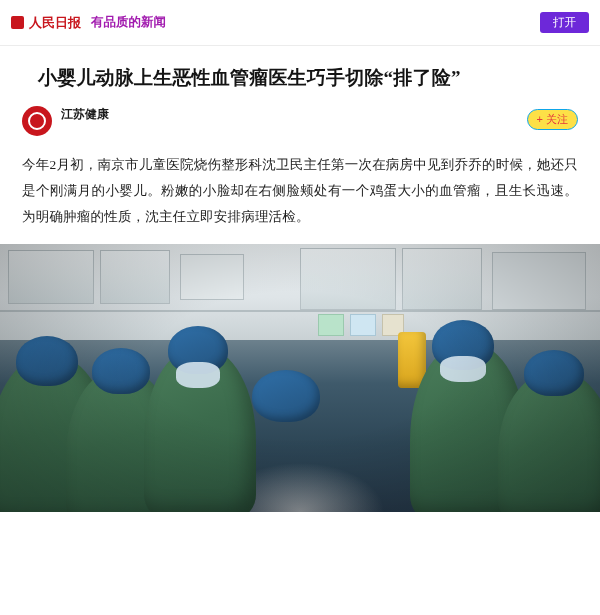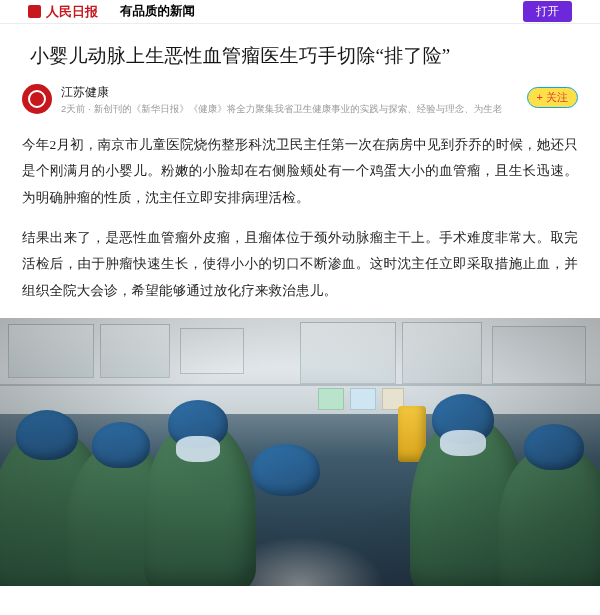--- a/index.html
+++ b/index.html
@@ -20,22 +20,22 @@
     width: 600px;
     height: 615px;
     background: #fff;
     box-sizing: border-box;
   }
 
   
   .topbar {
     display: flex;
     align-items: center;
-    height: 24px;
-    padding: 0 28px;
+    height: 46px;
+    padding: 0 11px;
     border-bottom: 1px solid #ececec;
     box-sizing: border-box;
   }
   .brand-logo {
     display: flex;
     align-items: center;
     gap: 2px;
     color: #c8161d;
     font-family: "Liberation Serif", serif;
     font-weight: bold;
@@ -46,23 +46,23 @@
   }
   .brand-logo .seal {
     display: inline-block;
     width: 13px;
     height: 13px;
     background: #c8161d;
     border-radius: 2px;
     margin-right: 3px;
   }
   .brand-sub {
-    margin-left: 22px;
+    margin-left: 10px;
     font-size: 12.5px;
-    color: #000000;
+    color: #a21caf;
     font-weight: bold;
     white-space: nowrap;
   }
   .topbar-spacer { flex: 1; }
   .open-btn {
     background: #6d28d9;
     color: #fff;
     font-size: 11.5px;
     border: none;
     border-radius: 3px;
@@ -72,24 +72,24 @@
   }
 
   
   .article {
     padding: 14px 22px 0 22px;
     box-sizing: border-box;
   }
   .headline {
     font-family: "Liberation Serif", serif;
     font-size: 19px;
-    font-weight: normal;
+    font-weight: bold;
     color: #141414;
     line-height: 1.45;
-    margin: 4px 0 14px 8px;
+    margin: 4px 0 14px 16px;
     letter-spacing: 0.2px;
   }
 
   
   .author-row {
     display: flex;
     align-items: flex-start;
     gap: 9px;
     margin-bottom: 16px;
   }
@@ -111,21 +111,21 @@
     border-radius: 50%;
     box-sizing: border-box;
   }
   .author-meta {
     flex: 1;
     min-width: 0;
     padding-top: 1px;
   }
   .author-name {
     font-size: 12px;
-    font-weight: normal;
+    font-weight: bold;
     color: #1b1b1b;
     line-height: 1.3;
     margin-bottom: 3px;
   }
   .author-desc {
     font-size: 9.5px;
     color: #9a9a9a;
     line-height: 1.35;
     white-space: nowrap;
     overflow: hidden;
@@ -243,28 +243,26 @@
   </div>
 
   <div class="article">
 
     <h1 class="headline">小婴儿动脉上生恶性血管瘤医生巧手切除“排了险”</h1>
 
     <div class="author-row">
       <div class="avatar"></div>
       <div class="author-meta">
         <div class="author-name">江苏健康</div>
-        <div class="author-desc">2天前 · 新创刊的《新华日报》《健康》将全力聚集我省卫生健康事业的实践与探索、经验与理念、为生老</div>
       </div>
       <button class="follow-btn">+ 关注</button>
     </div>
 
     <div class="body-text">
       <p>今年2月初，南京市儿童医院烧伤整形科沈卫民主任第一次在病房中见到乔乔的时候，她还只是个刚满月的小婴儿。粉嫩的小脸却在右侧脸颊处有一个鸡蛋大小的血管瘤，且生长迅速。为明确肿瘤的性质，沈主任立即安排病理活检。</p>
-      <p>结果出来了，是恶性血管瘤外皮瘤，且瘤体位于颈外动脉瘤主干上。手术难度非常大。取完活检后，由于肿瘤快速生长，使得小小的切口不断渗血。这时沈主任立即采取措施止血，并组织全院大会诊，希望能够通过放化疗来救治患儿。</p>
     </div>
   </div>
 
   <div class="photo-wrap">
     <div class="photo">
 
       <div class="or-cabinets">
         <div class="cab glass" style="left:8px; top:6px; width:86px; height:54px;"></div>
         <div class="cab glass" style="left:100px; top:6px; width:70px; height:54px;"></div>
         <div class="cab" style="left:180px; top:10px; width:64px; height:46px; background:#e3e9eb;"></div>

